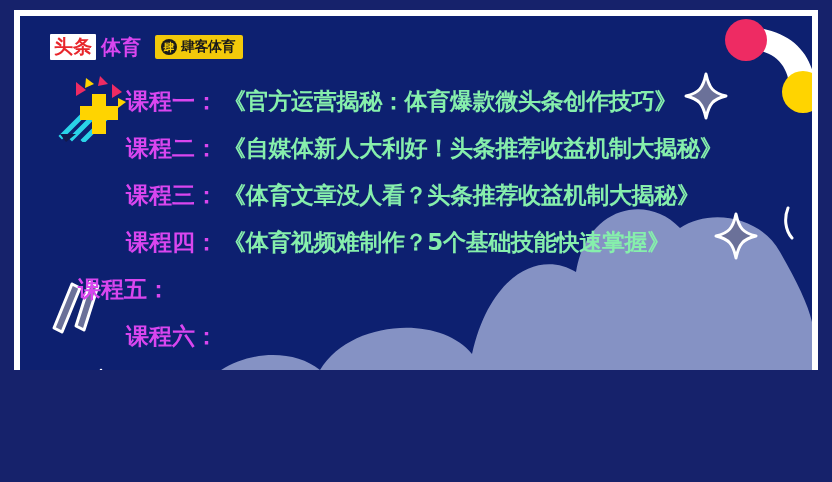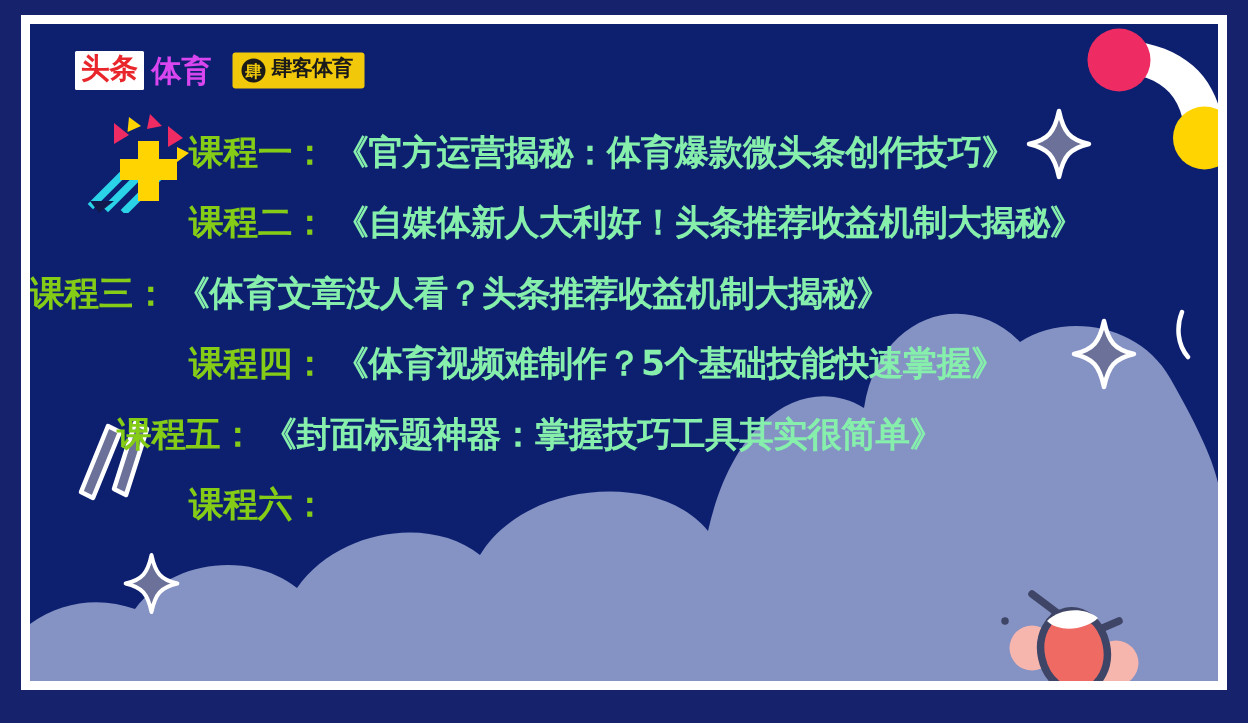--- a/index.html
+++ b/index.html
@@ -11,21 +11,21 @@
     width: 832px;
     height: 482px;
     overflow: hidden;
     font-family: "Liberation Sans", "DejaVu Sans", sans-serif;
   }
 
   
   #poster {
     position: relative;
     width: 832px;
-    height: 482px;
+    height: 370px;
     background: #16226b;
     overflow: hidden;
   }
 
   
   #frame {
     position: absolute;
     left: 14px;
     top: 10px;
     width: 804px;
@@ -130,40 +130,40 @@
     width: 792px;
     z-index: 35;
   }
   .course-row {
     display: flex;
     align-items: baseline;
     height: 47px;
     white-space: nowrap;
   }
   .course-label {
-    color: #84cc16;
+    color: #d946ef;
     font-size: 23px;
     font-weight: bold;
     letter-spacing: 0px;
     font-family: "DejaVu Sans", "Liberation Sans", sans-serif;
     text-align: right;
   }
   .course-title {
     color: #86efac;
     font-size: 23px;
     font-weight: bold;
     letter-spacing: -0.3px;
     margin-left: 5px;
     font-family: "DejaVu Sans", "Liberation Sans", sans-serif;
   }
 
   
   .row-1 { padding-left: 106px; }
   .row-2 { padding-left: 106px; }
-  .row-3 { }
+  .row-3 { padding-left: 106px; }
   .row-4 { padding-left: 106px; }
   .row-5 { padding-left: 58px; }
   .row-6 { padding-left: 106px; }
 
   
   .deco { position: absolute; pointer-events: none; }
 
   
   #plus-burst { left: 36px; top: 60px; z-index: 30; }
 
@@ -293,21 +293,20 @@
           <span class="course-title">《体育文章没人看？头条推荐收益机制大揭秘》</span>
         </div>
 
         <div class="course-row row-4">
           <span class="course-label">课程四：</span>
           <span class="course-title">《体育视频难制作？5个基础技能快速掌握》</span>
         </div>
 
         <div class="course-row row-5">
           <span class="course-label">课程五：</span>
-          <span class="course-title">《封面标题神器：掌握技巧工具其实很简单》</span>
         </div>
 
         <div class="course-row row-6">
           <span class="course-label">课程六：</span>
         </div>
 
       </div>
 
     </div>
   </div>

